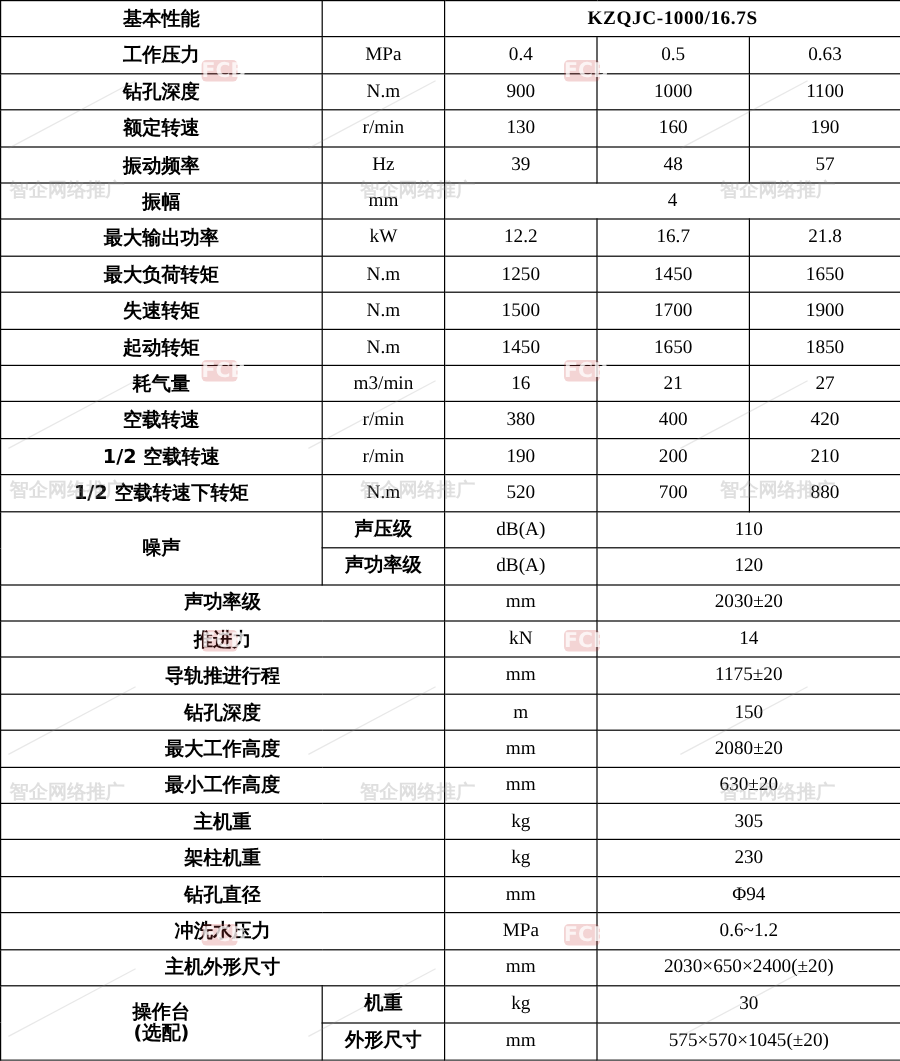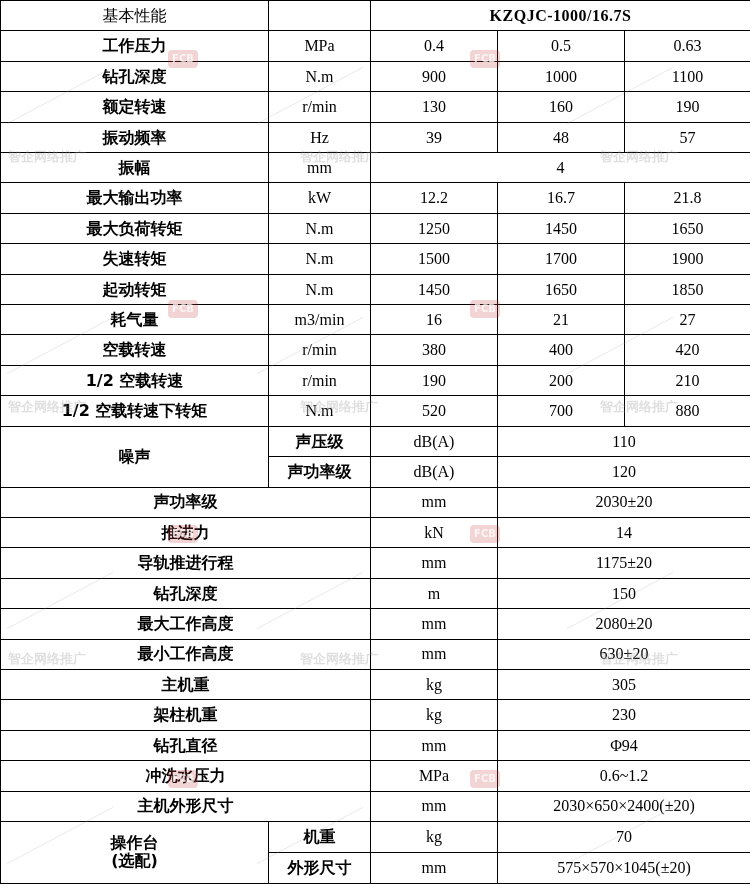--- a/index.html
+++ b/index.html
@@ -36,21 +36,21 @@
     background: transparent;
   }
   td.name {
     font-size: 17px;
     font-weight: bold;
     font-family: "DejaVu Sans", "Liberation Sans", sans-serif;
     margin-top: 32px;
   }
   td.head {
     font-size: 19px;
-    font-weight: normal;
+    font-weight: bold;
     font-family: "DejaVu Sans", "Liberation Sans", sans-serif;
   }
   td.model {
     font-size: 18px;
     font-weight: bold;
     font-family: "Liberation Serif", serif;
     letter-spacing: 0.5px;
   }
   td.unit {
     font-size: 14px;
@@ -81,35 +81,35 @@
     top: 0; left: 0;
     width: 750px;
     height: 884px;
     pointer-events: none;
     z-index: 5;
   }
   .wm {
     position: absolute;
     color: rgba(150,150,150,0.30);
     font-family: "DejaVu Sans", "Liberation Sans", sans-serif;
-    font-size: 13px;
+    font-size: 16px;
     font-weight: bold;
     white-space: nowrap;
   }
   .wm-badge {
     position: absolute;
     width: 30px;
     height: 18px;
     border-radius: 4px;
     background: rgba(200,60,60,0.22);
     color: rgba(255,255,255,0.75);
     font-family: "DejaVu Sans", "Liberation Sans", sans-serif;
-    font-size: 10px;
-    font-weight: bold;
-    text-align: center;
+    font-size: 17px;
+    font-weight: bold;
+    text-align: left;
     line-height: 18px;
   }
   .wm-slash {
     position: absolute;
     width: 120px;
     height: 1px;
     background: rgba(150,150,150,0.22);
     transform: rotate(-28deg);
   }
 </style>
@@ -292,21 +292,21 @@
         <td class="val" colspan="2">2030×650×2400(±20)</td>
       </tr>
 
       <tr>
         <td class="namewide" rowspan="2" style="width:120px">
           <span class="two-line">操作台</span>
           <span class="two-line">(选配)</span>
         </td>
         <td class="sub">机重</td>
         <td class="unit">kg</td>
-        <td class="val" colspan="2">70</td>
+        <td class="val" colspan="2">30</td>
       </tr>
       <tr>
         <td class="sub">外形尺寸</td>
         <td class="unit">mm</td>
         <td class="val" colspan="2">575×570×1045(±20)</td>
       </tr>
     </tbody>
   </table>
 
   <div class="watermarks">

